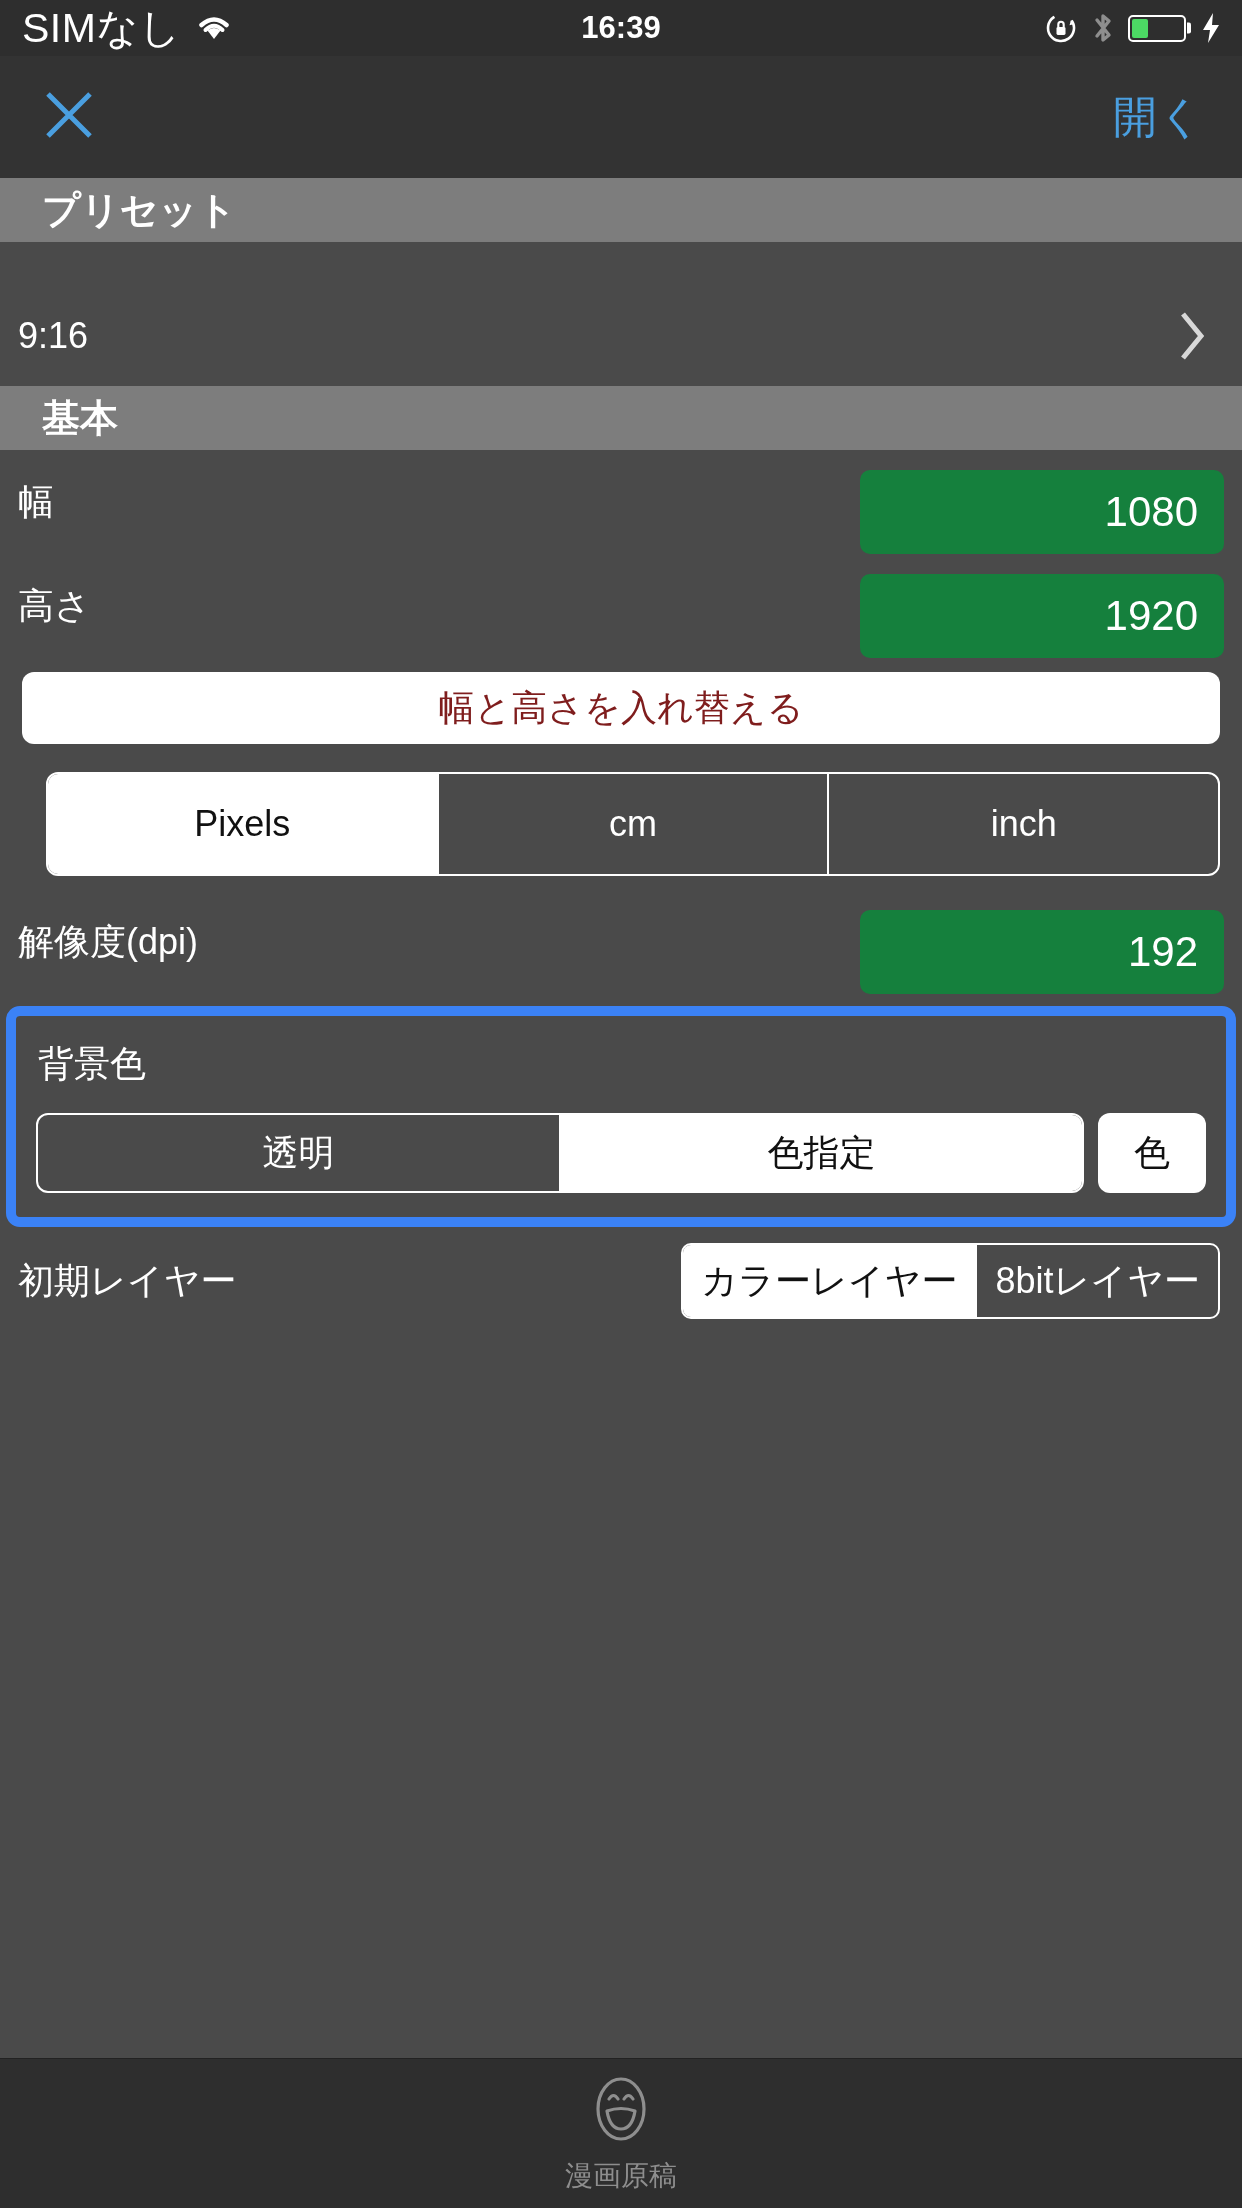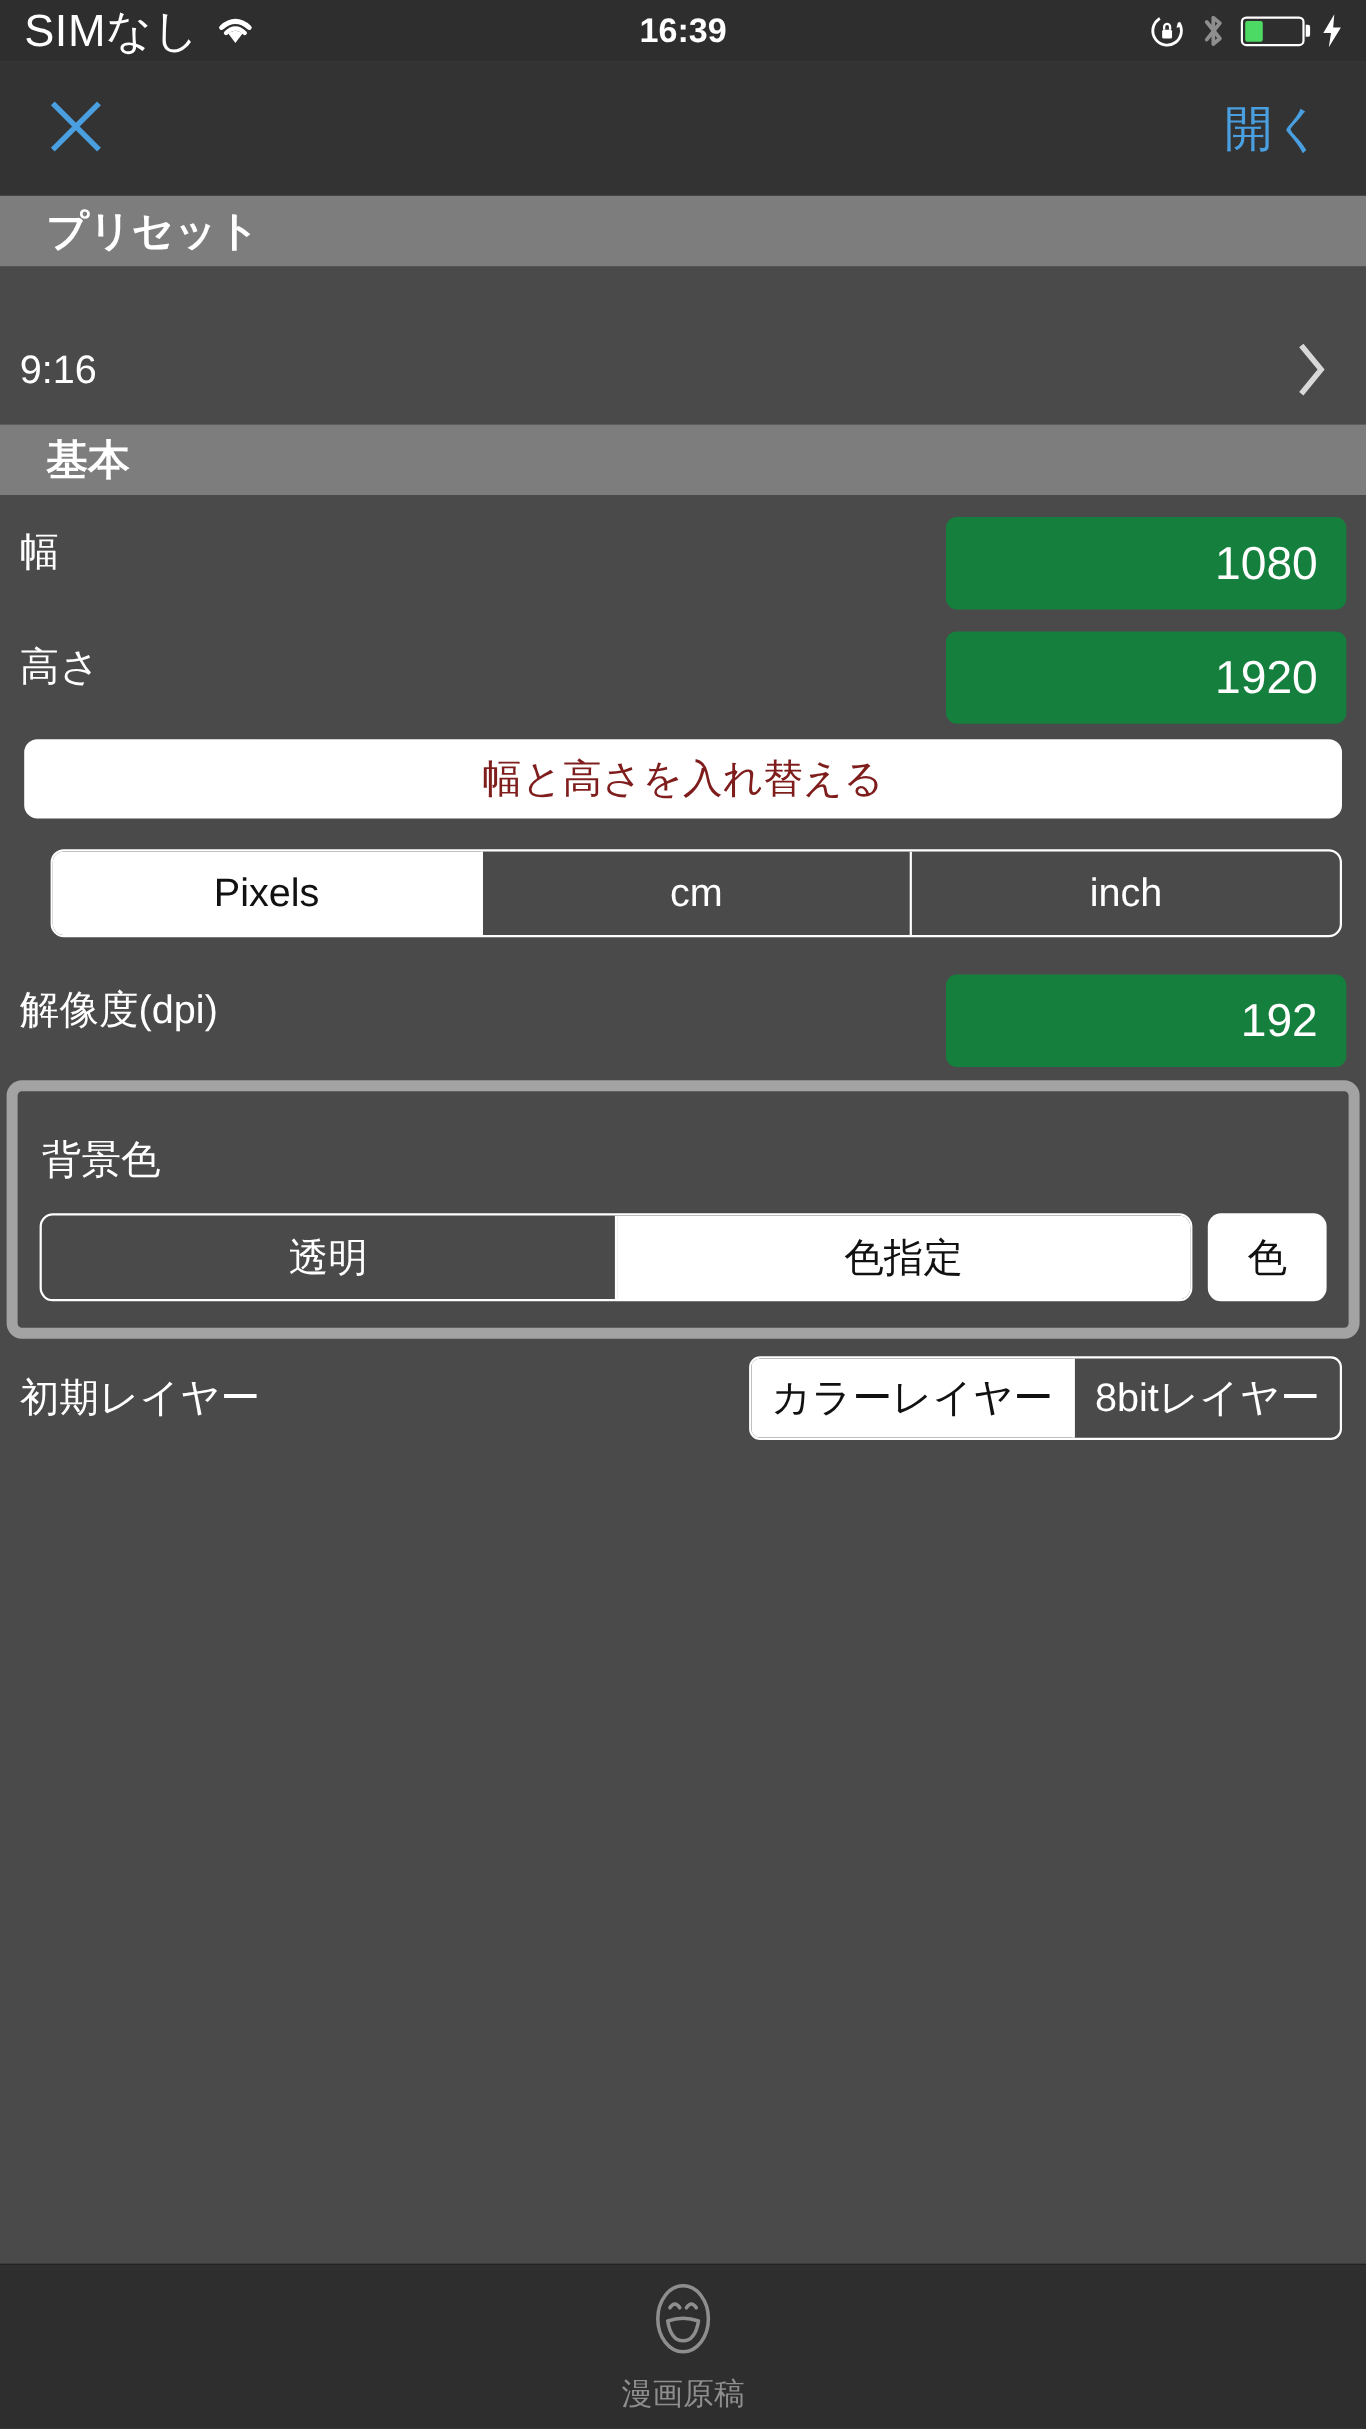--- a/index.html
+++ b/index.html
@@ -74,35 +74,35 @@
   .swap-btn {
     width:100%; height:72px; background:#ffffff; border-radius:12px;
     display:flex; align-items:center; justify-content:center;
     color:#7f1d1d; font-size:36px;
   }
 
   
   .seg-wrap { padding:14px 22px; flex:0 0 auto; }
   .segmented {
     display:flex; border:2.5px solid #ffffff; border-radius:12px; overflow:hidden;
-    height:80px;
+    height:104px;
     margin-left:24px;
   }
   .seg {
     flex:1 1 0; display:flex; align-items:center; justify-content:center;
     font-size:36px; color:#ffffff; background:transparent;
     border-right:2.5px solid #ffffff;
   }
   .seg:last-child { border-right:none; }
   .seg.active { background:#ffffff; color:#111111; }
 
   
   .bg-highlight {
-    border:10px solid #a3a3a3; border-radius:14px;
-    margin:12px 6px 6px 6px; padding:24px 14px 18px 14px;
+    border:10px solid #3b82f6; border-radius:14px;
+    margin:12px 6px 6px 6px; padding:10px 14px 18px 14px;
     flex:0 0 auto;
   }
   .bg-label { font-size:36px; color:#ffffff; padding:14px 8px 10px 8px; }
   .bg-seg-row { display:flex; align-items:center; gap:14px; padding:14px 6px 6px 6px; }
   .bg-seg {
     flex:1 1 auto; display:flex; height:80px;
     border:2.5px solid #ffffff; border-radius:12px; overflow:hidden;
   }
   .bg-seg .seg { border-right:2.5px solid #ffffff; }
   .bg-seg .seg:last-child { border-right:none; }

